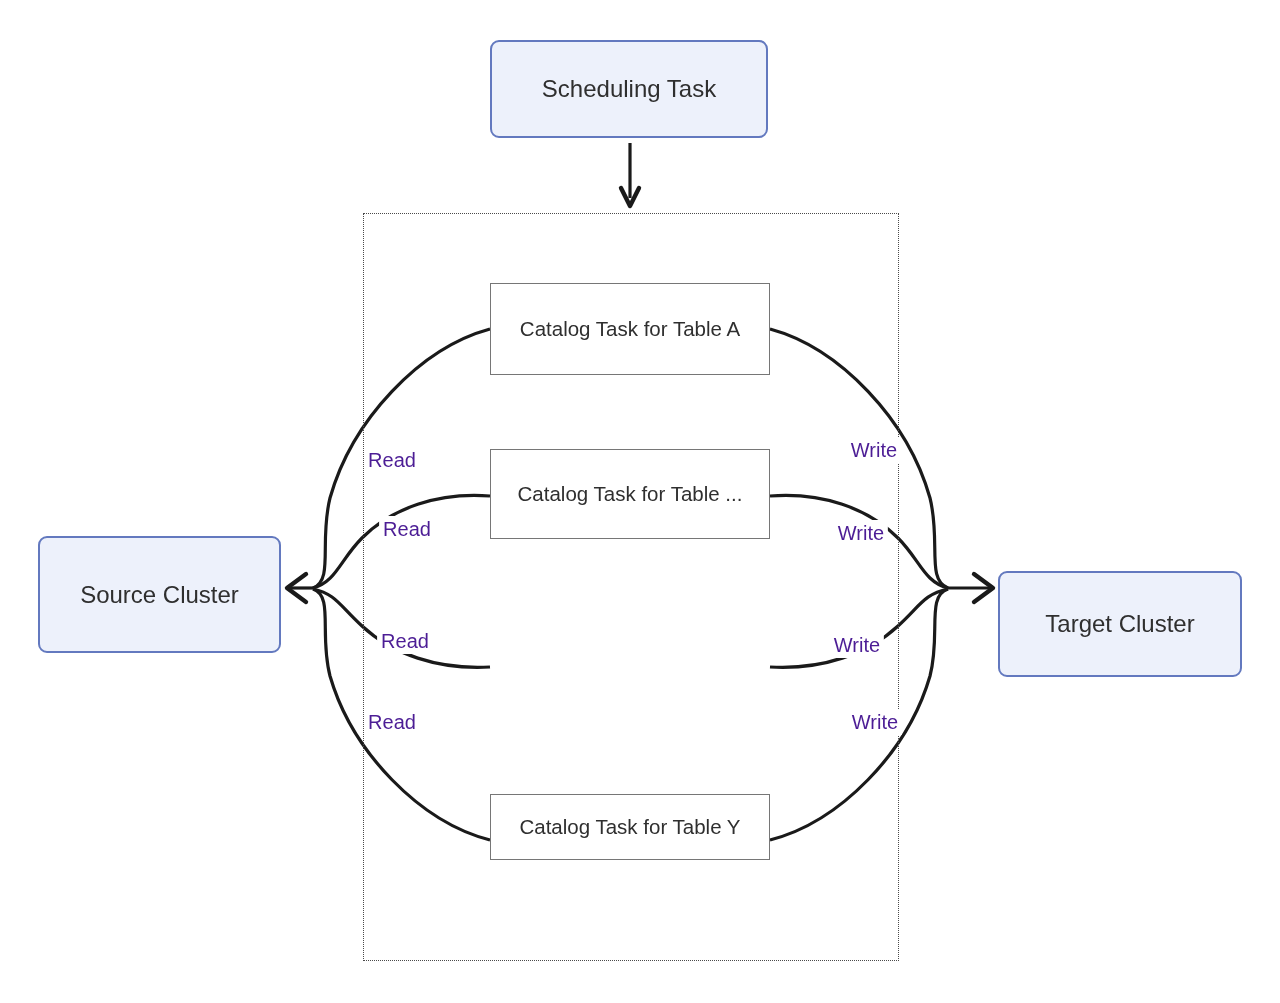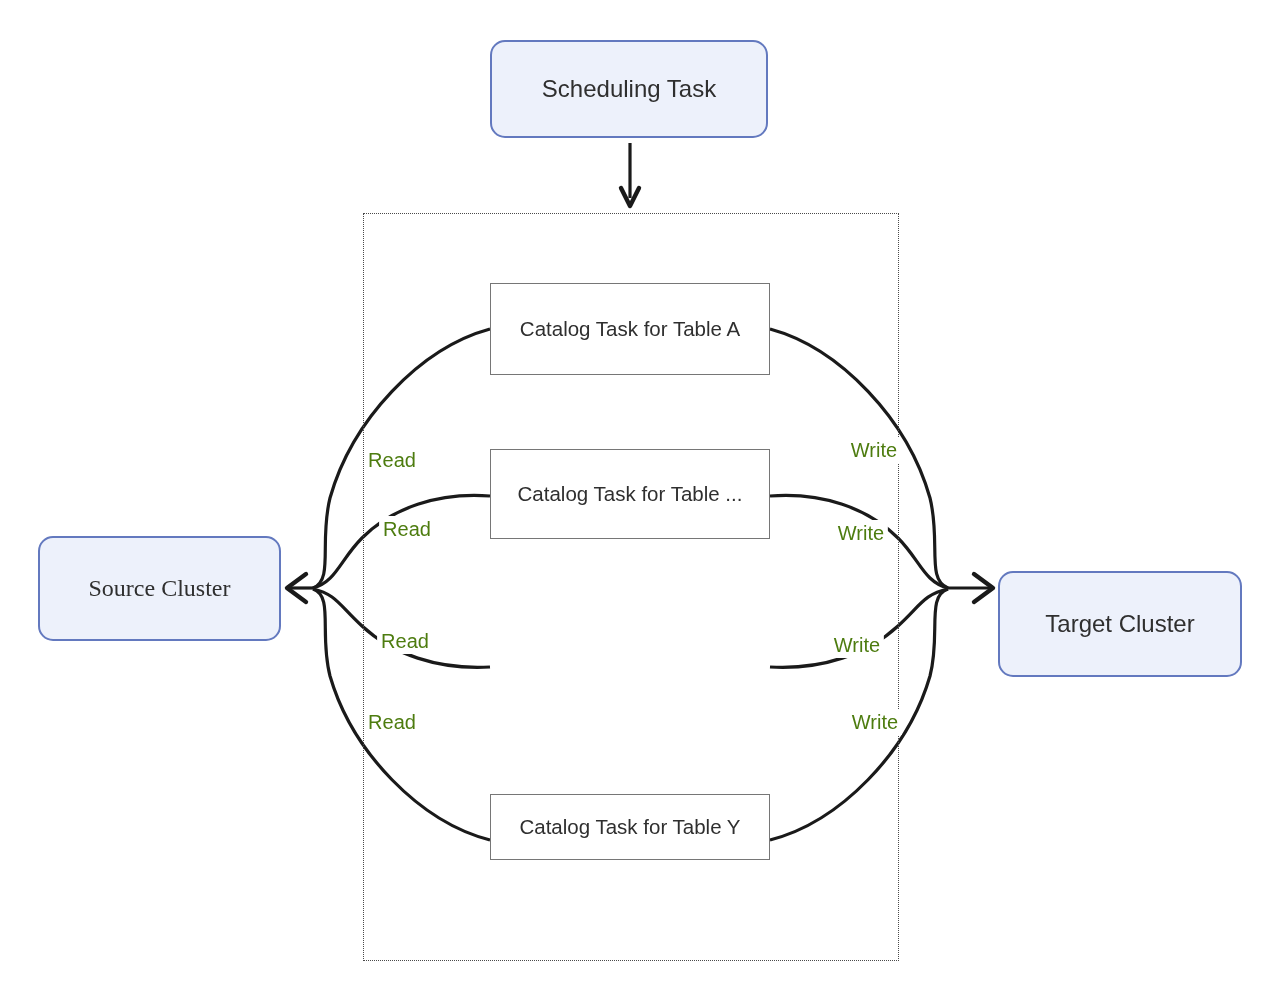--- a/index.html
+++ b/index.html
@@ -24,39 +24,39 @@
     position:absolute;
     display:flex;align-items:center;justify-content:center;
     box-sizing:border-box;
     color:#2f2f2f;
     text-align:center;
     background:#ffffff;
   }
   .node.blue{
     background:#edf1fb;
     border:2.6px solid #6379bf;
-    border-radius:15px;
+    border-radius:9px;
     font-size:24px;
   }
   .node.task{
     border:1.6px solid #767676;
     font-size:20.5px;
   }
   .n-scheduling{left:490px;top:40px;width:278px;height:98px;}
-  .n-source{left:38px;top:536px;width:243px;height:105px;font-family:Liberation Serif, serif;}
+  .n-source{left:38px;top:536px;width:243px;height:117px;}
   .n-target{left:998px;top:535px;width:244px;height:106px;margin-top:36px;}
   .n-cat-a{left:490px;top:283px;width:280px;height:92px;}
   .n-cat-dots{left:490px;top:449px;width:280px;height:90px;}
   .n-cat-x{left:490px;top:621px;width:280px;height:91px;}
   .n-cat-y{left:490px;top:794px;width:280px;height:66px;}
   .edge-label{
     position:absolute;
     transform:translate(-50%,-50%);
     background:#ffffff;
-    color:#4d7c0f;
+    color:#4c1d95;
     font-size:20px;
     padding:2px 4px;
     line-height:1.1;
     white-space:nowrap;
   }
   .el-read-0{left:392px;top:460px;}
   .el-read-1{left:407px;top:529px;}
   .el-read-2{left:405px;top:641px;}
   .el-read-3{left:392px;top:722px;}
   .el-write-0{left:874px;top:450px;}

